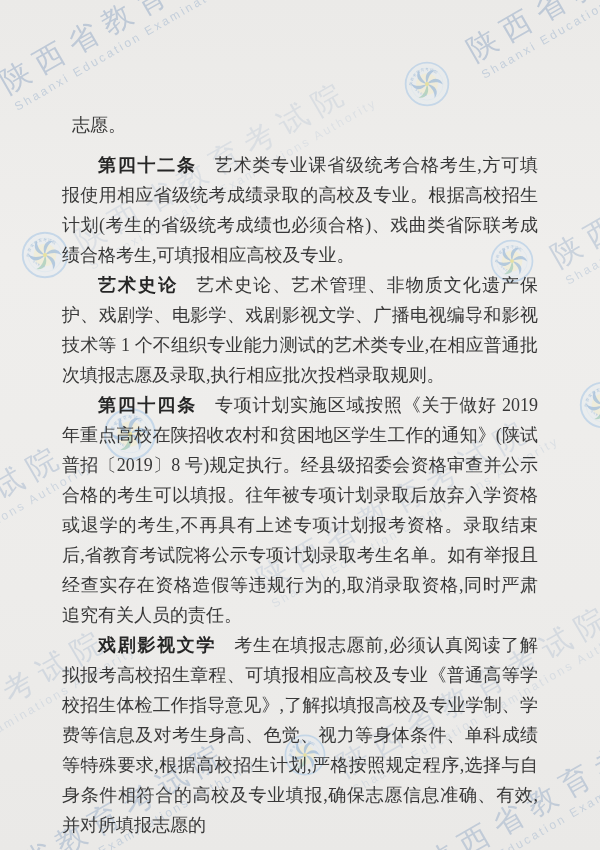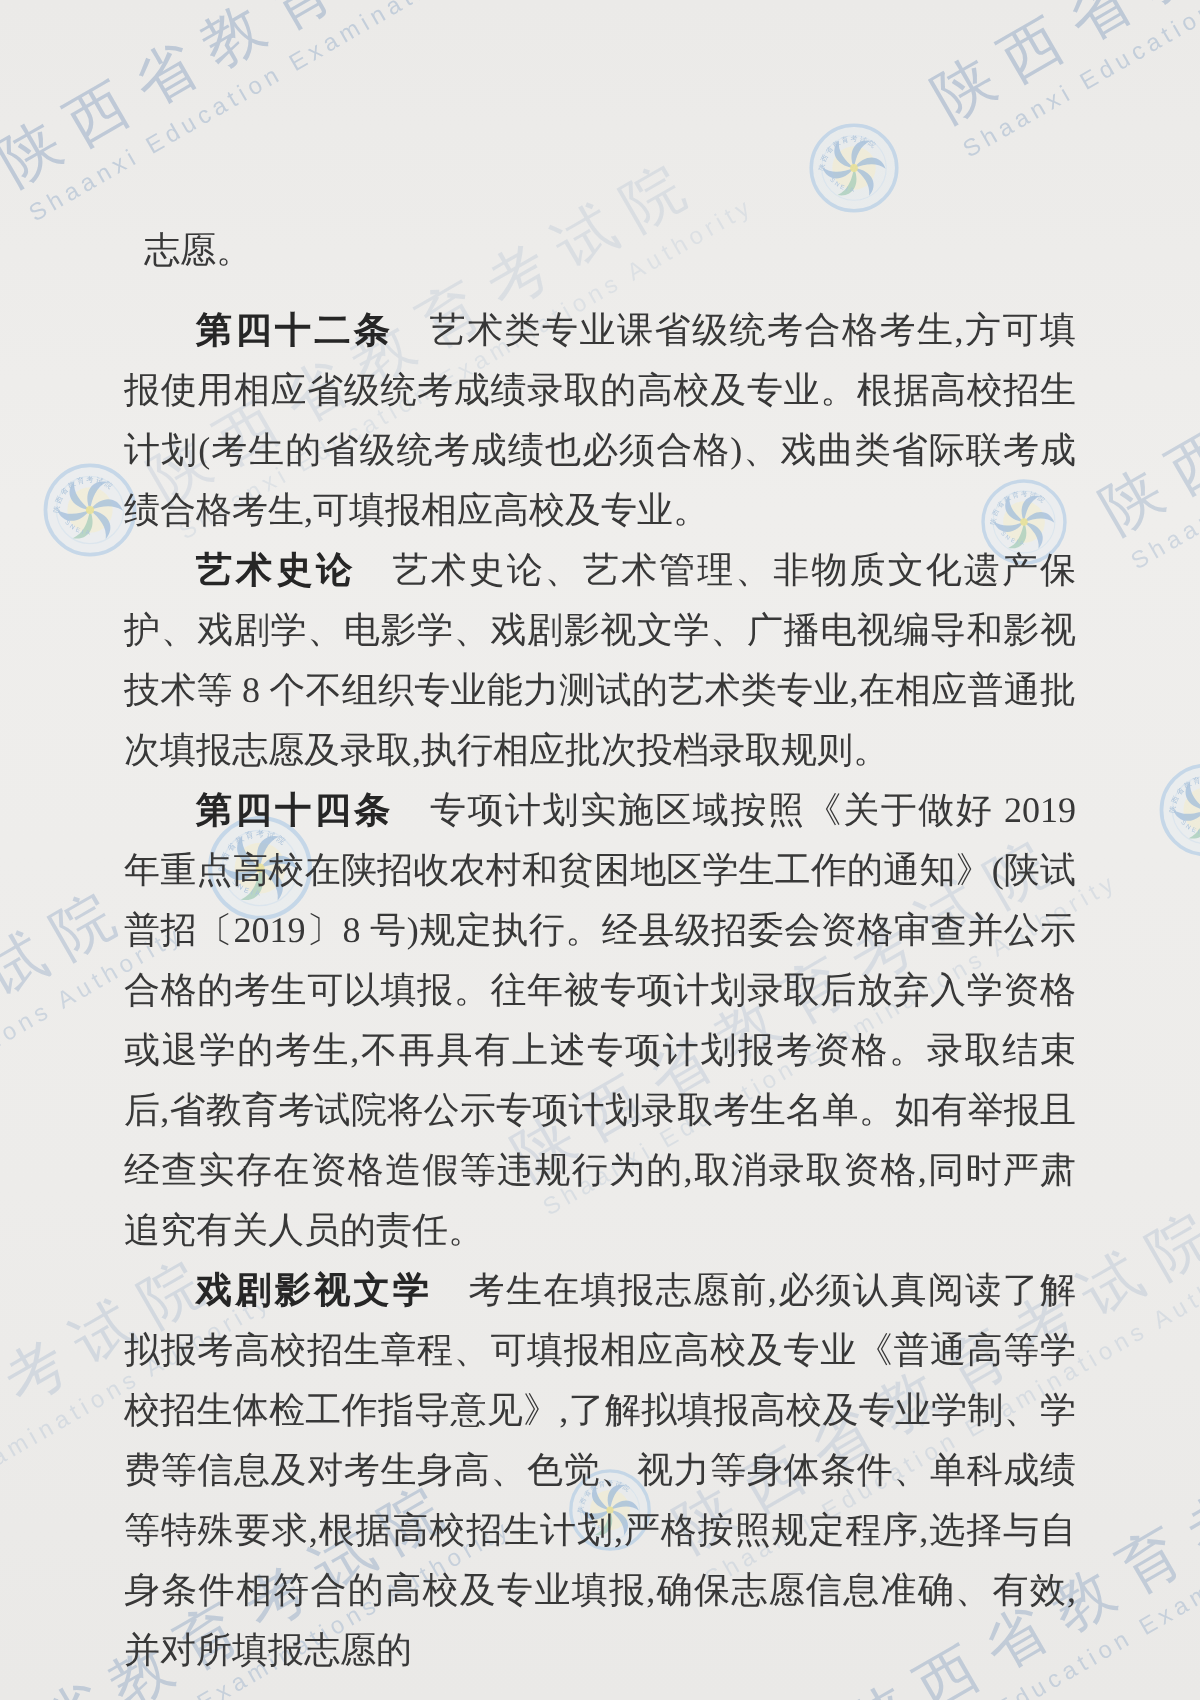--- a/index.html
+++ b/index.html
@@ -128,21 +128,21 @@
     </div>
 
   <div class="text-layer">
     <p class="opening">志愿。</p>
 
     <p class="article">
       <span class="term">第四十二条</span><span>艺术类专业课省级统考合格考生,方可填报使用相应省级统考成绩录取的高校及专业。根据高校招生计划(考生的省级统考成绩也必须合格)、戏曲类省际联考成绩合格考生,可填报相应高校及专业。</span>
     </p>
 
     <p class="article">
-      <span class="term">艺术史论</span><span>艺术史论、艺术管理、非物质文化遗产保护、戏剧学、电影学、戏剧影视文学、广播电视编导和影视技术等 8 个不组织专业能力测试的艺术类专业,在相应普通批次填报志愿及录取,执行相应批次投档录取规则。</span>
+      <span class="term">艺术史论</span><span>艺术史论、艺术管理、非物质文化遗产保护、戏剧学、电影学、戏剧影视文学、广播电视编导和影视技术等 1 个不组织专业能力测试的艺术类专业,在相应普通批次填报志愿及录取,执行相应批次投档录取规则。</span>
     </p>
 
     <p class="article">
       <span class="term">第四十四条</span><span>专项计划实施区域按照《关于做好 2019 年重点高校在陕招收农村和贫困地区学生工作的通知》(陕试普招〔2019〕8 号)规定执行。经县级招委会资格审查并公示合格的考生可以填报。往年被专项计划录取后放弃入学资格或退学的考生,不再具有上述专项计划报考资格。录取结束后,省教育考试院将公示专项计划录取考生名单。如有举报且经查实存在资格造假等违规行为的,取消录取资格,同时严肃追究有关人员的责任。</span>
     </p>
 
     <p class="article">
       <span class="term">戏剧影视文学</span><span>考生在填报志愿前,必须认真阅读了解拟报考高校招生章程、可填报相应高校及专业《普通高等学校招生体检工作指导意见》,了解拟填报高校及专业学制、学费等信息及对考生身高、色觉、视力等身体条件、单科成绩等特殊要求,根据高校招生计划,严格按照规定程序,选择与自身条件相符合的高校及专业填报,确保志愿信息准确、有效,并对所填报志愿的</span>
     </p>
 

